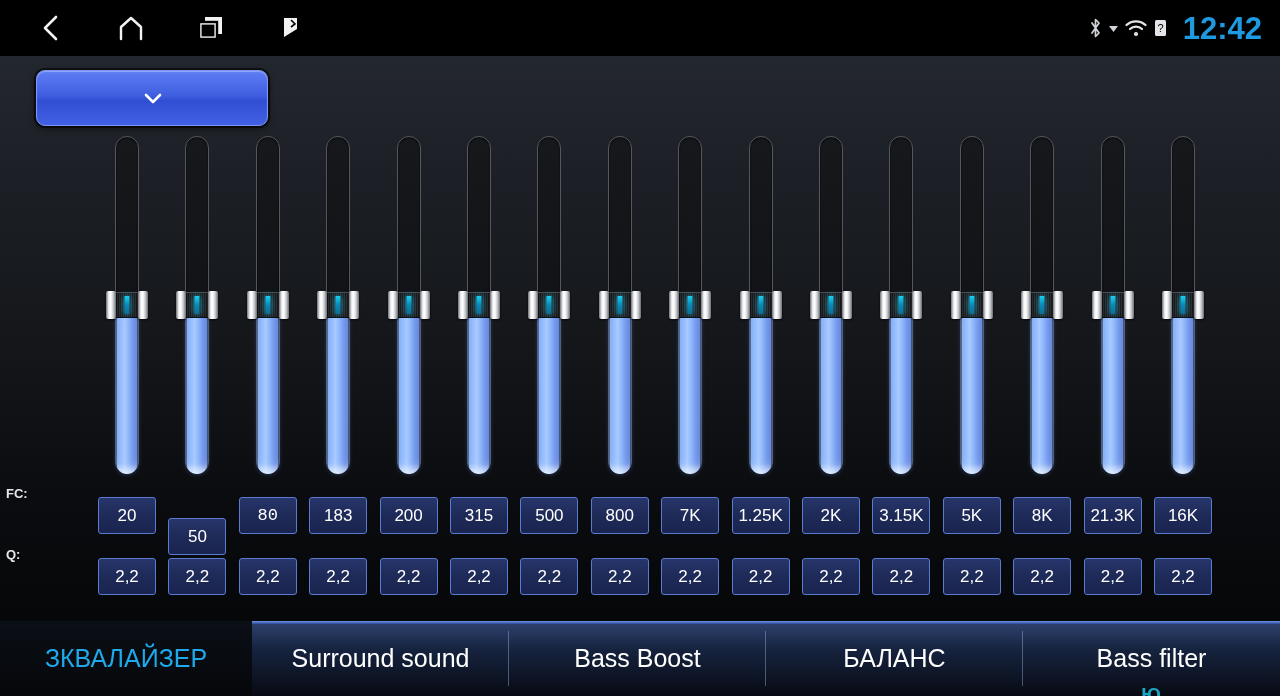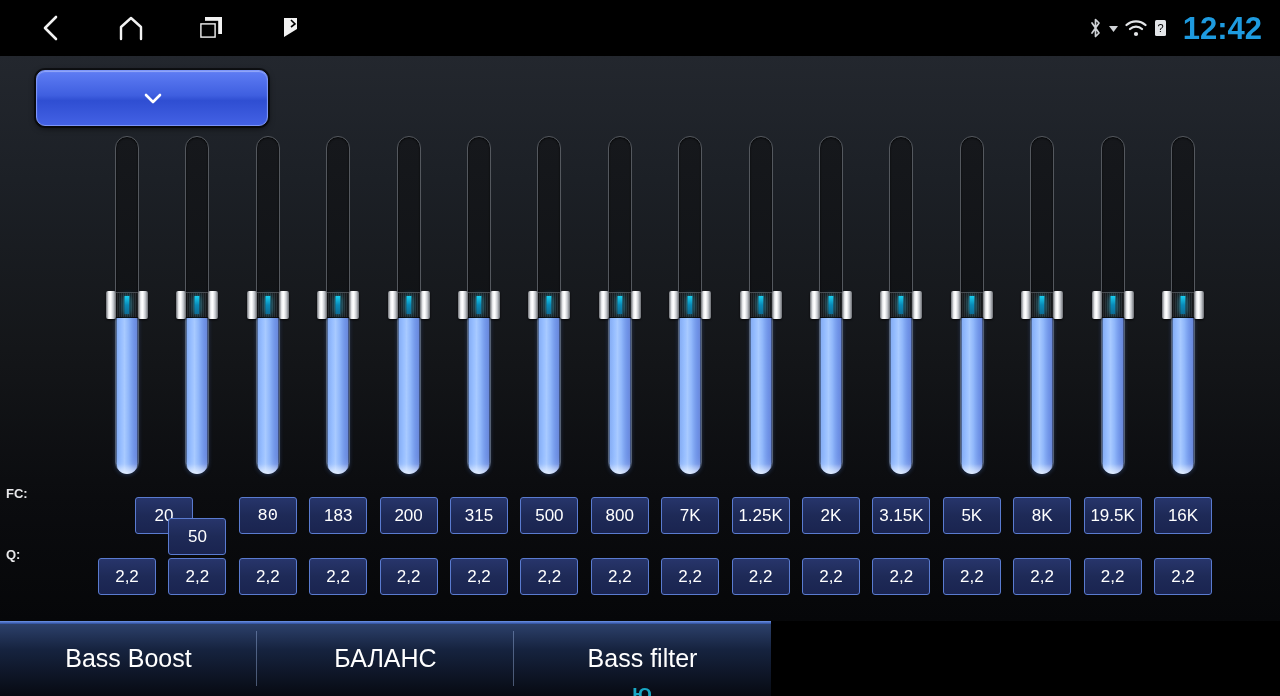--- a/index.html
+++ b/index.html
@@ -444,35 +444,35 @@
             <div class="grip left"></div>
             <div class="grip right"></div>
           </div>
         </div>
       </div>
 
     <div class="row-label" id="fc-label" style="top:430px">FC:</div>
     <div class="row-label" id="q-label" style="top:491px">Q:</div>
 
     <div id="fc-chips">
-        <div class="chip" style="left: 98px; top: 441px; margin-left: 37px;">20</div>
+        <div class="chip" style="left: 98px; top: 441px;">20</div>
         <div class="chip" style="left: 168.4px; top: 462px;">50</div>
         <div class="chip" style="left: 238.8px; top: 441px; font-family: Liberation Mono, monospace;">80</div>
         <div class="chip" style="left: 309.2px; top: 441px;">183</div>
         <div class="chip" style="left: 379.6px; top: 441px;">200</div>
         <div class="chip" style="left: 450px; top: 441px;">315</div>
         <div class="chip" style="left: 520.4px; top: 441px;">500</div>
         <div class="chip" style="left: 590.8px; top: 441px; text-align: center;">800</div>
         <div class="chip" style="left: 661.2px; top: 441px;">7K</div>
         <div class="chip" style="left: 731.6px; top: 441px;">1.25K</div>
         <div class="chip" style="left: 802px; top: 441px;">2K</div>
         <div class="chip" style="left: 872.4px; top: 441px;">3.15K</div>
         <div class="chip" style="left: 942.8px; top: 441px;">5K</div>
         <div class="chip" style="left: 1013.2px; top: 441px;">8K</div>
-        <div class="chip" style="left: 1083.6px; top: 441px;">19.5K</div>
+        <div class="chip" style="left: 1083.6px; top: 441px;">21.3K</div>
         <div class="chip" style="left: 1154px; top: 441px;">16K</div>
       </div>
     <div id="q-chips">
         <div class="chip q" style="left: 98px; top: 502px;">2,2</div>
         <div class="chip q" style="left: 168.4px; top: 502px;">2,2</div>
         <div class="chip q" style="left: 238.8px; top: 502px;">2,2</div>
         <div class="chip q" style="left: 309.2px; top: 502px;">2,2</div>
         <div class="chip q" style="left: 379.6px; top: 502px;">2,2</div>
         <div class="chip q" style="left: 450px; top: 502px;">2,2</div>
         <div class="chip q" style="left: 520.4px; top: 502px;">2,2</div>
@@ -482,20 +482,27 @@
         <div class="chip q" style="left: 802px; top: 502px;">2,2</div>
         <div class="chip q" style="left: 872.4px; top: 502px;">2,2</div>
         <div class="chip q" style="left: 942.8px; top: 502px;">2,2</div>
         <div class="chip q" style="left: 1013.2px; top: 502px;">2,2</div>
         <div class="chip q" style="left: 1083.6px; top: 502px;">2,2</div>
         <div class="chip q" style="left: 1154px; top: 502px;">2,2</div>
       </div>
   </div>
 
   <div class="tabbar" id="tabbar">
+      <div class="tab active" style="width: 252px;">
+        <span>ЗКВАЛАЙЗЕР</span>
+      </div>
+      <div class="tab inactive" style="width: 257px;">
+        <span>Surround sound</span>
+        <span class="tab-sep"></span>
+      </div>
       <div class="tab inactive" style="width: 257px;">
         <span>Bass Boost</span>
         <span class="tab-sep"></span>
       </div>
       <div class="tab inactive" style="width: 257px;">
         <span>БАЛАНС</span>
         <span class="tab-sep"></span>
       </div>
       <div class="tab inactive" style="width: 257px;">
         <span>Bass filter</span>

